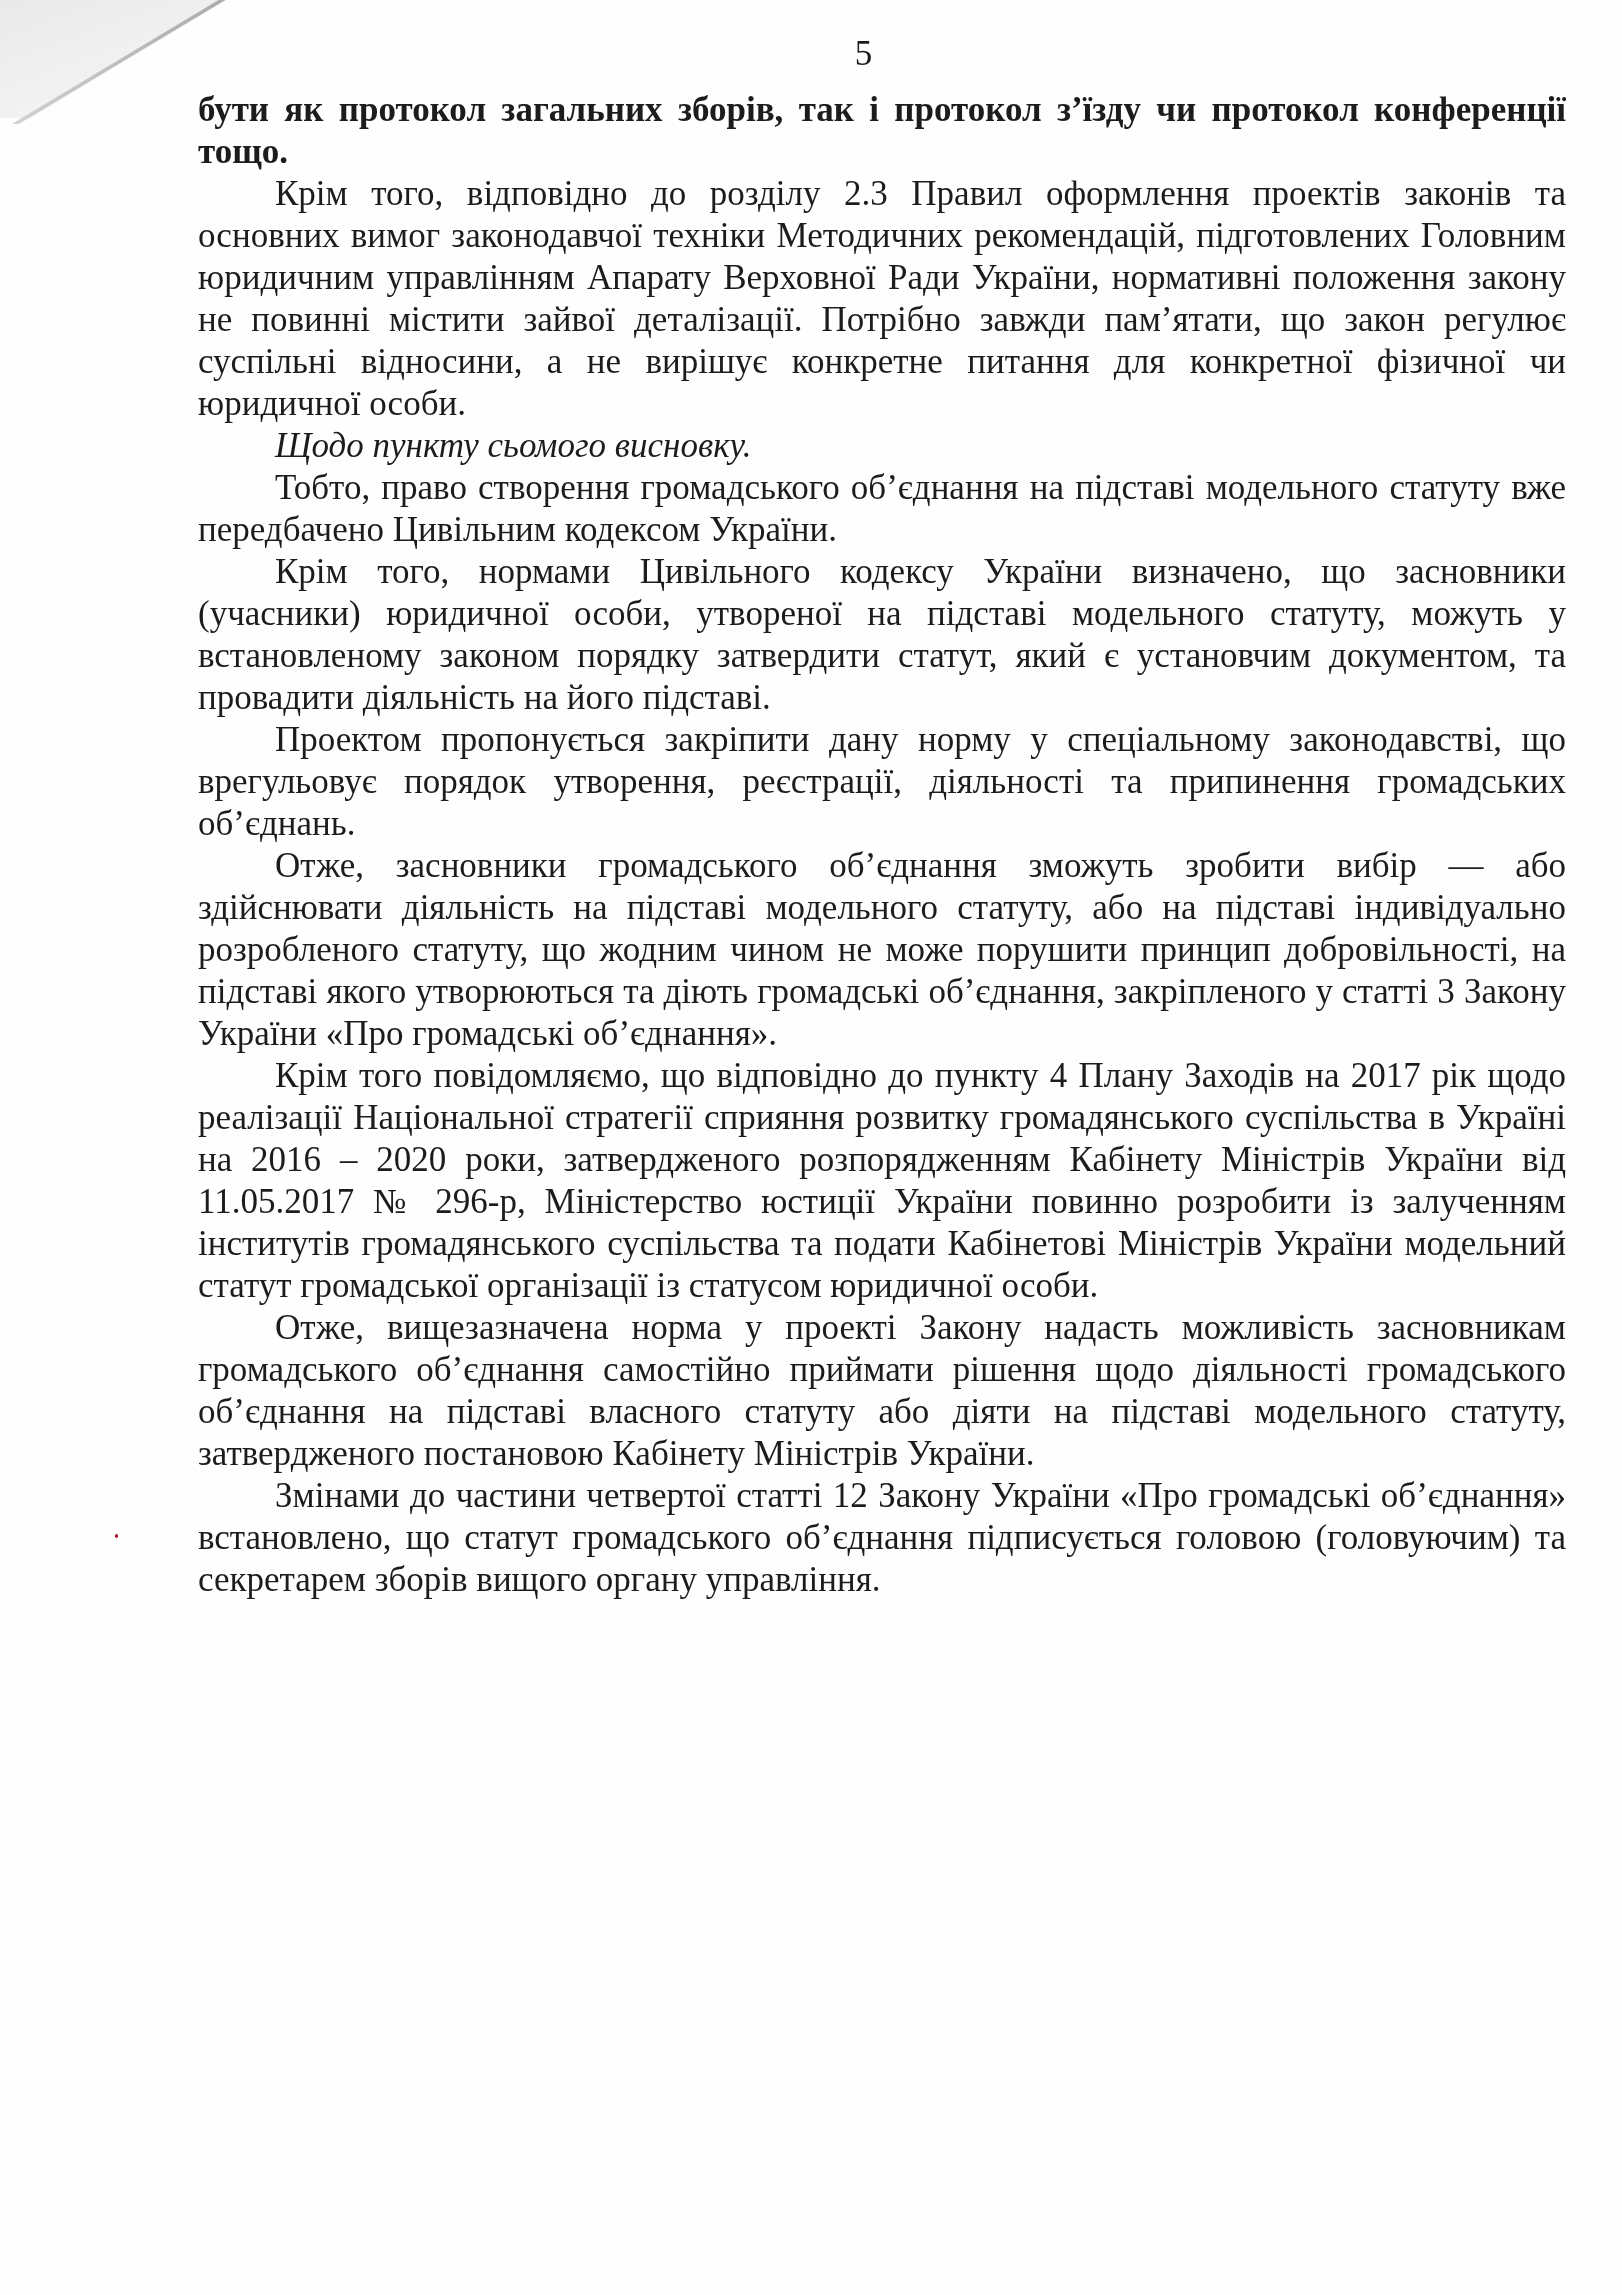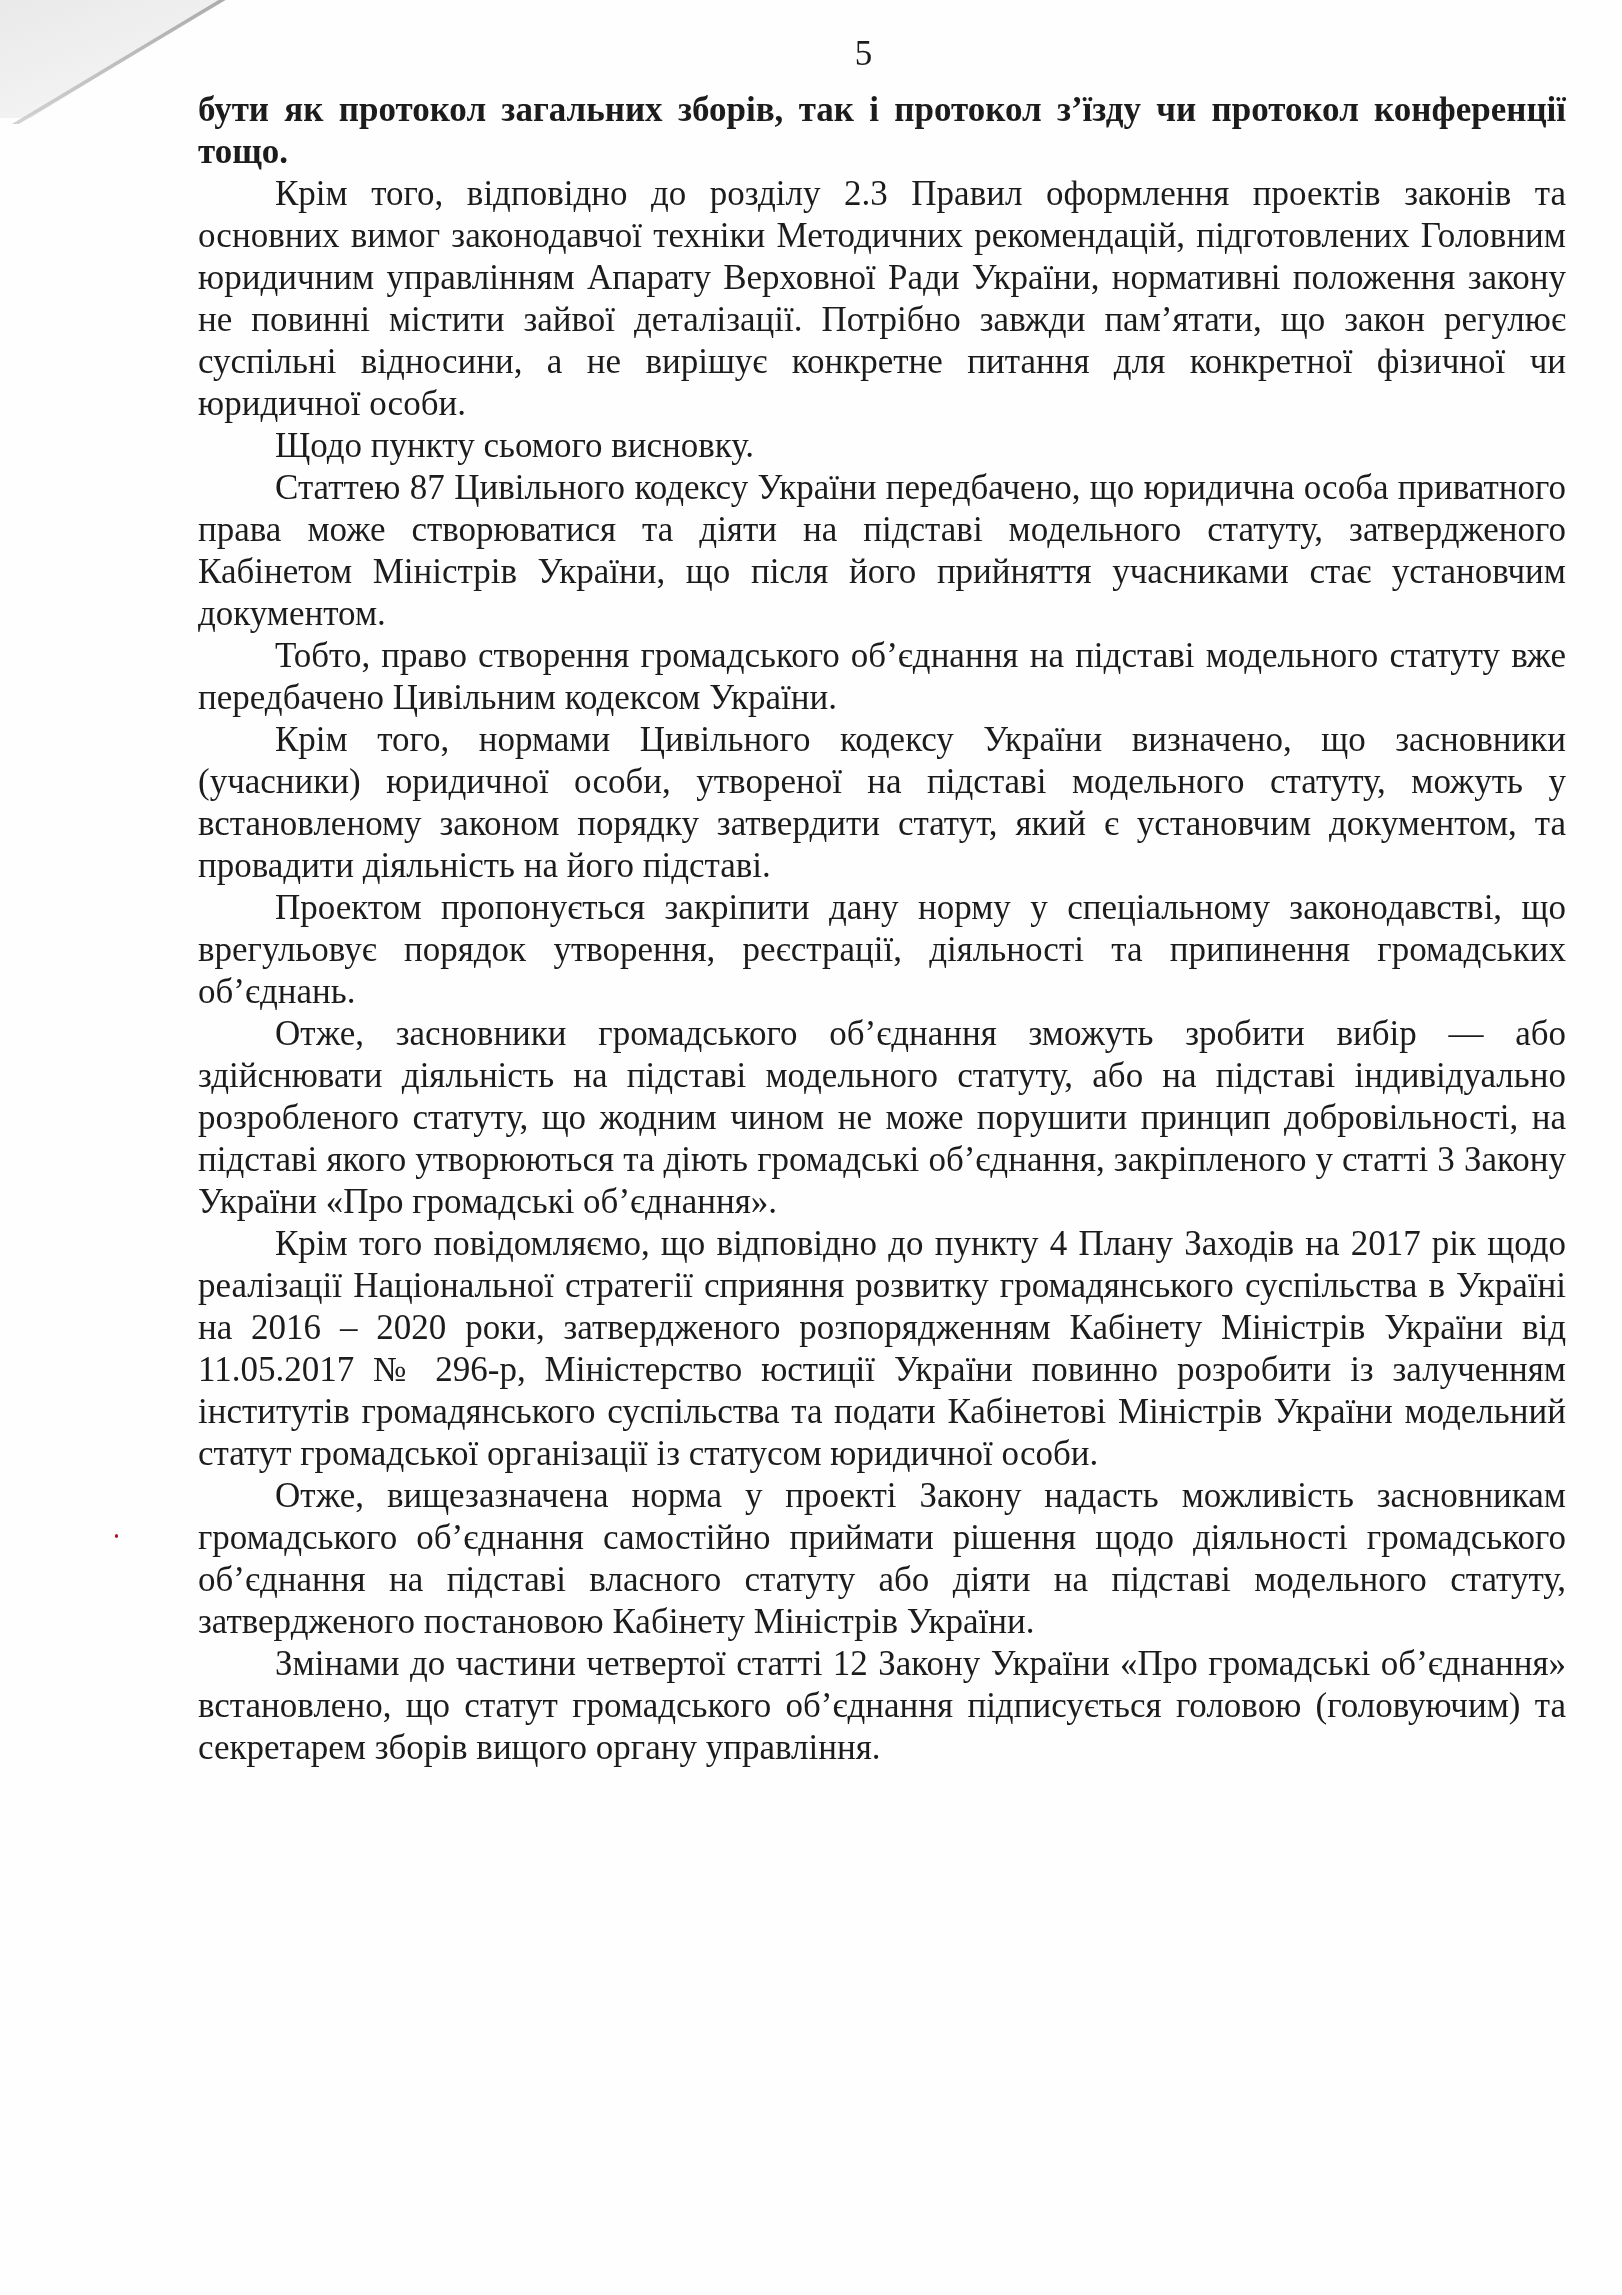--- a/index.html
+++ b/index.html
@@ -31,37 +31,36 @@
   }
   .body-text {
     position: absolute; left: 198px; top: 89px; width: 1368px;
     font-size: 35px; line-height: 42px;
   }
   .para {
     margin: 0; text-align: justify; text-indent: 77px;
   }
   .para.no-indent { text-indent: 0; font-weight: bold; }
   .para.last-open { text-align-last: justify; }
-  .para.italic { }
+  .para.italic { font-style: italic; }
 </style>
 </head>
 <body>
 
 <div class="page">
   <div class="corner-fold"></div>
   <div class="corner-edge"></div>
   <div class="scan-speck"></div>
 
   <div class="page-number">5</div>
 
   <div class="body-text">
     <p class="para no-indent">бути як протокол загальних зборів, так і протокол з’їзду чи протокол конференції тощо.</p>
     <p class="para">Крім того, відповідно до розділу 2.3 Правил оформлення проектів законів та основних вимог законодавчої техніки Методичних рекомендацій, підготовлених Головним юридичним управлінням Апарату Верховної Ради України, нормативні положення закону не повинні містити зайвої деталізації. Потрібно завжди пам’ятати, що закон регулює суспільні відносини, а не вирішує конкретне питання для конкретної фізичної чи юридичної особи.</p>
     <p class="para italic">Щодо пункту сьомого висновку.</p>
-    <p class="para">Статтею 87 Цивільного кодексу України передбачено, що юридична особа приватного права може створюватися та діяти на підставі модельного статуту, затвердженого Кабінетом Міністрів України, що після його прийняття учасниками стає установчим документом.</p>
     <p class="para">Тобто, право створення громадського об’єднання на підставі модельного статуту вже передбачено Цивільним кодексом України.</p>
     <p class="para">Крім того, нормами Цивільного кодексу України визначено, що засновники (учасники) юридичної особи, утвореної на підставі модельного статуту, можуть у встановленому законом порядку затвердити статут, який є установчим документом, та провадити діяльність на його підставі.</p>
     <p class="para">Проектом пропонується закріпити дану норму у спеціальному законодавстві, що врегульовує порядок утворення, реєстрації, діяльності та припинення громадських об’єднань.</p>
     <p class="para">Отже, засновники громадського об’єднання зможуть зробити вибір — або здійснювати діяльність на підставі модельного статуту, або на підставі індивідуально розробленого статуту, що жодним чином не може порушити принцип добровільності, на підставі якого утворюються та діють громадські об’єднання, закріпленого у статті 3 Закону України «Про громадські об’єднання».</p>
     <p class="para">Крім того повідомляємо, що відповідно до пункту 4 Плану Заходів на 2017 рік щодо реалізації Національної стратегії сприяння розвитку громадянського суспільства в Україні на 2016 – 2020 роки, затвердженого розпорядженням Кабінету Міністрів України від 11.05.2017 № 296-р, Міністерство юстиції України повинно розробити із залученням інститутів громадянського суспільства та подати Кабінетові Міністрів України модельний статут громадської організації із статусом юридичної особи.</p>
     <p class="para">Отже, вищезазначена норма у проекті Закону надасть можливість засновникам громадського об’єднання самостійно приймати рішення щодо діяльності громадського об’єднання на підставі власного статуту або діяти на підставі модельного статуту, затвердженого постановою Кабінету Міністрів України.</p>
     <p class="para">Змінами до частини четвертої статті 12 Закону України «Про громадські об’єднання» встановлено, що статут громадського об’єднання підписується головою (головуючим) та секретарем зборів вищого органу управління.</p>
   </div>
 </div>
 

